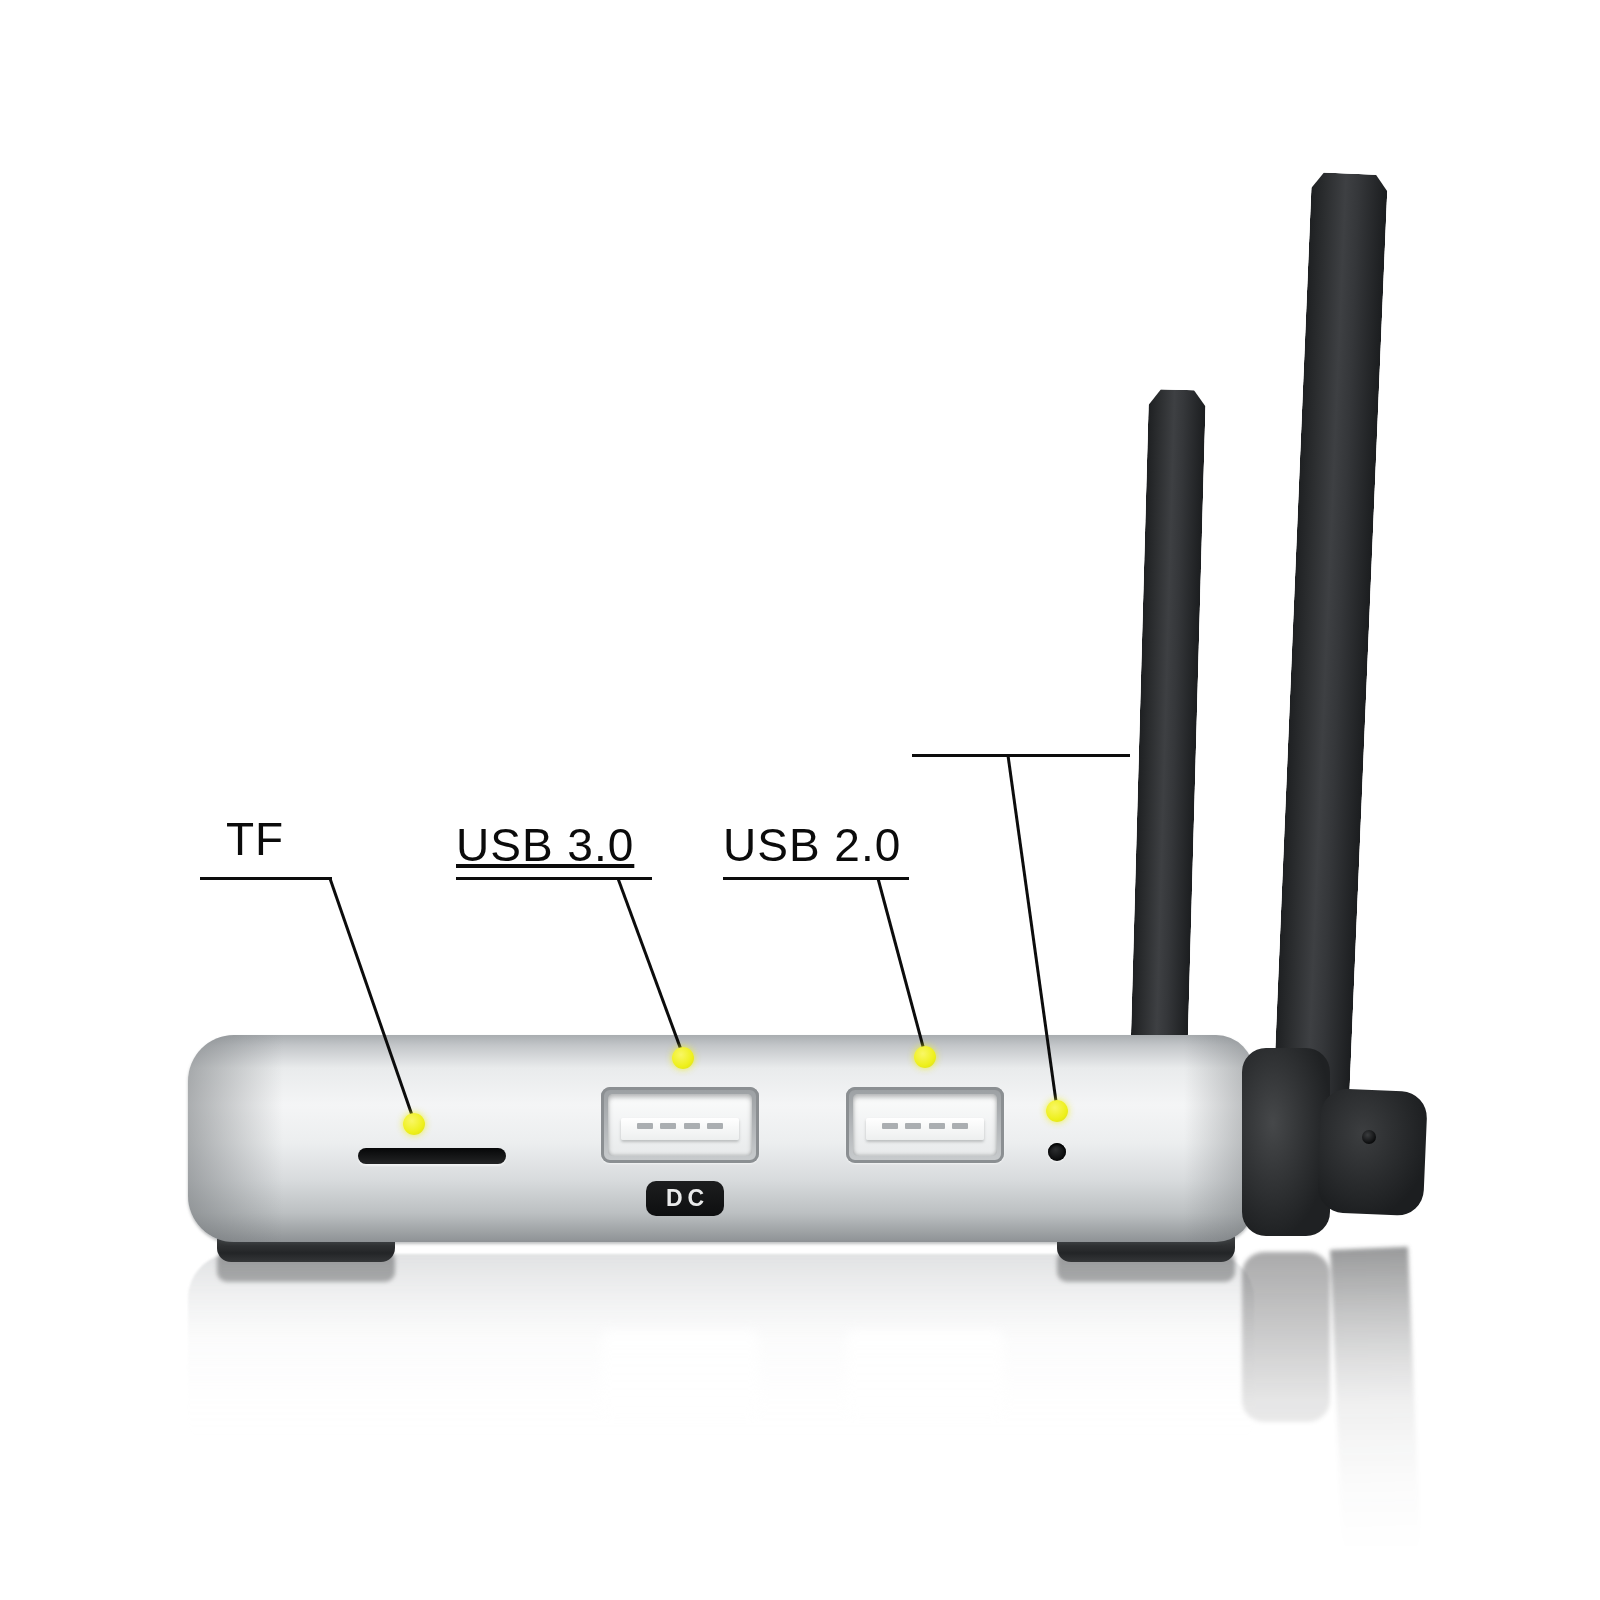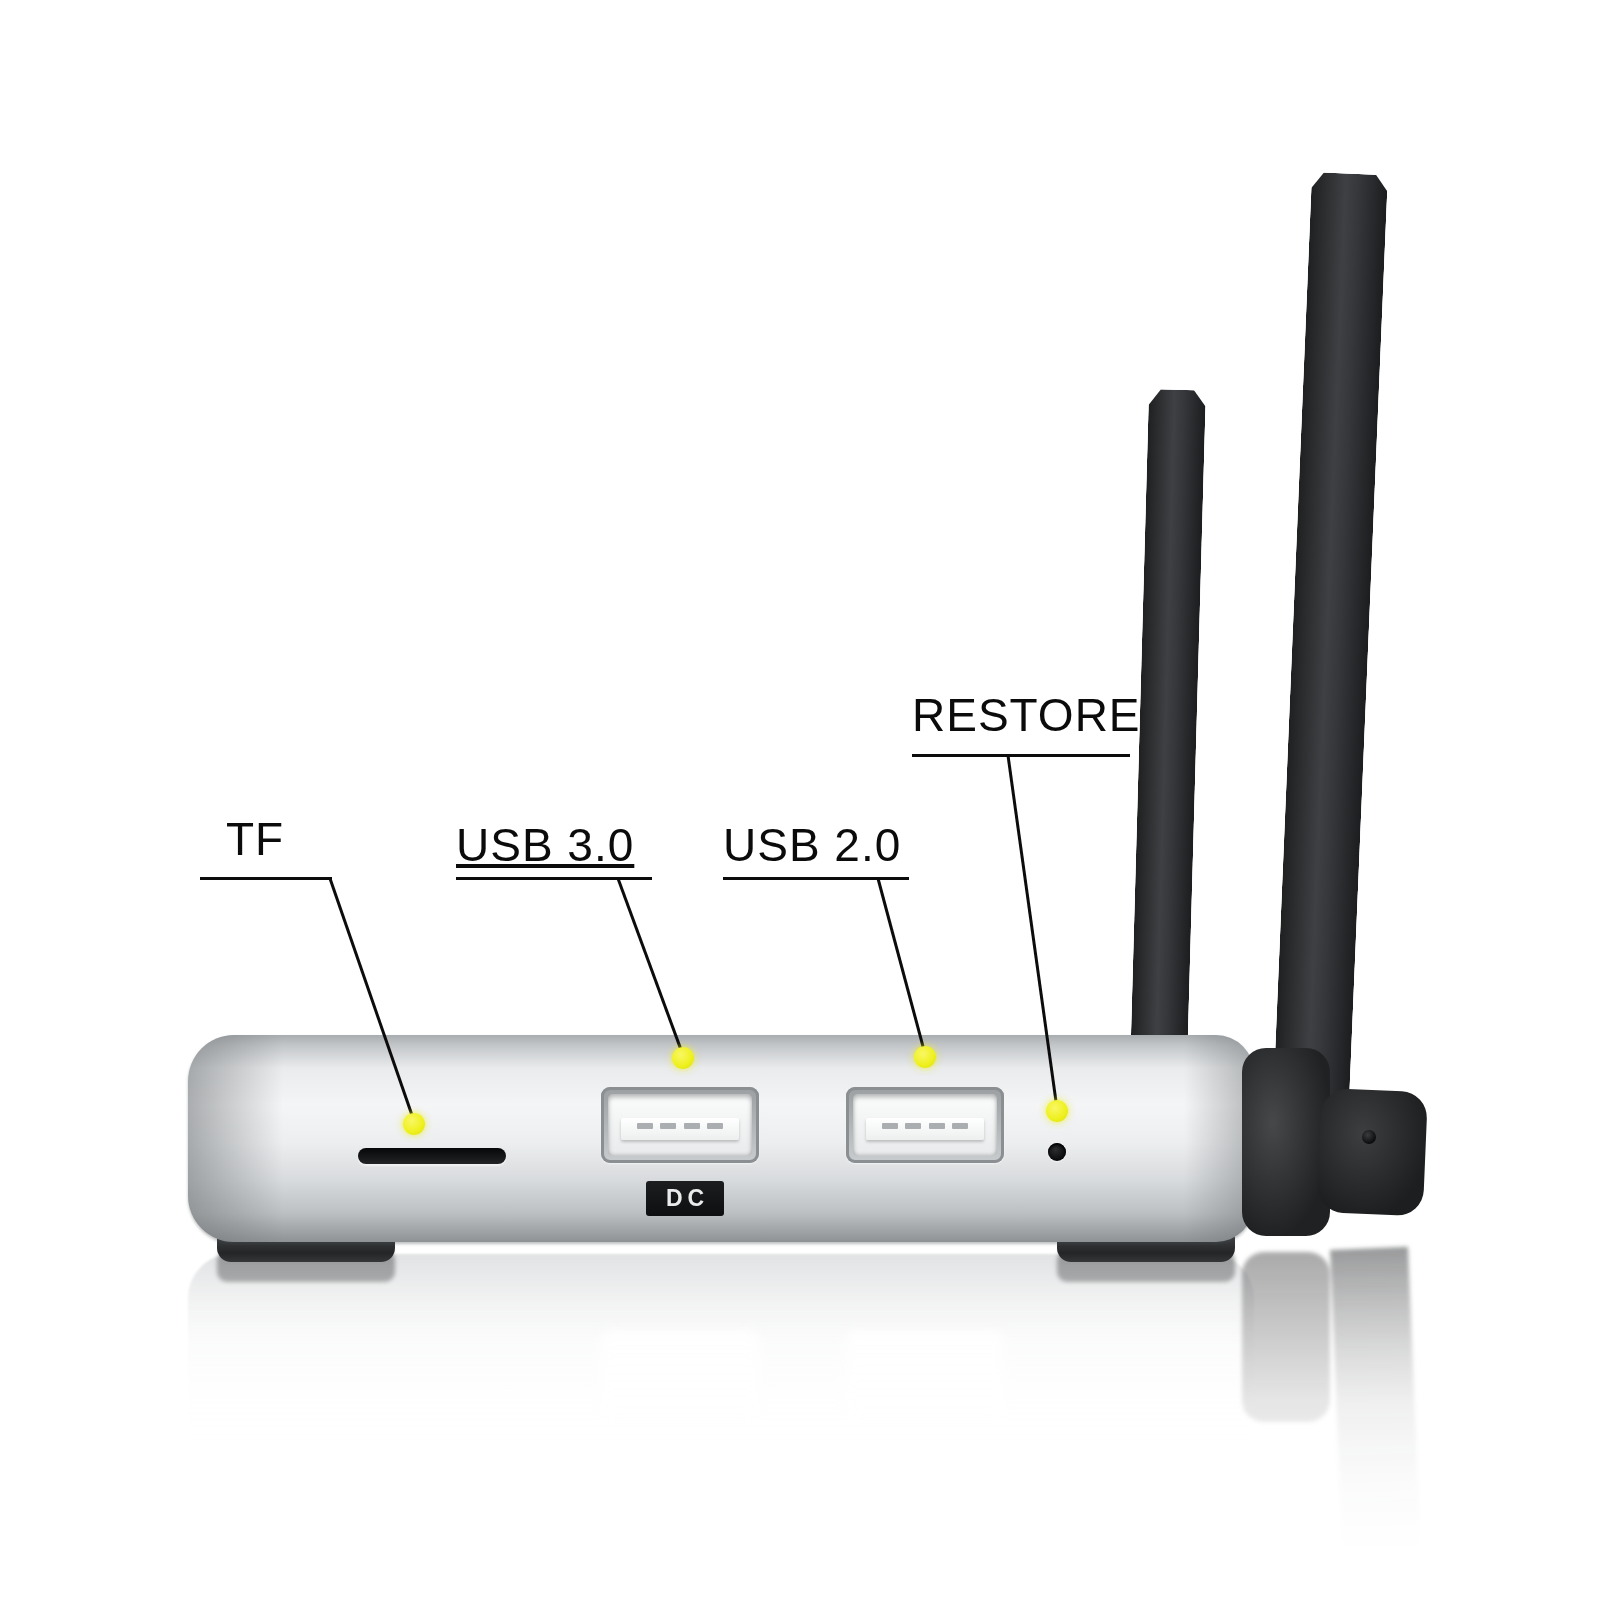--- a/index.html
+++ b/index.html
@@ -107,21 +107,21 @@
 
   #restore-hole {
     position: absolute; left: 860px; top: 108px; width: 18px; height: 18px;
     border-radius: 50%;
     background: radial-gradient(circle at 42% 35%, #2c2e30, #0a0b0c 70%);
     box-shadow: 0 1px 2px rgba(255,255,255,0.65), inset 0 2px 3px #000;
   }
   #dc-badge {
     position: absolute; left: 458px; top: 146px; width: 78px; height: 35px;
     background: linear-gradient(180deg, #1c1d1e, #0e0f10);
-    border-radius: 3px;
+    border-radius: 10px;
     color: #e9eaea;
     font-size: 23px; letter-spacing: 5px; text-indent: 5px;
     line-height: 35px; text-align: center; font-weight: bold;
   }
 
   
   .callout-label {
     position: absolute;
     color: #0b0b0b;
     font-size: 46px;
@@ -252,18 +252,17 @@
   <div class="callout-label" id="lbl-usb3">USB 3.0</div>
   <div class="callout-underline" id="ul-usb3"></div>
   <div class="callout-diag" id="dg-usb3"></div>
   <div class="marker-dot" id="dot-usb3"></div>
 
   <div class="callout-label" id="lbl-usb2">USB 2.0</div>
   <div class="callout-underline" id="ul-usb2"></div>
   <div class="callout-diag" id="dg-usb2"></div>
   <div class="marker-dot" id="dot-usb2"></div>
 
-  <div class="callout-label" id="lbl-restore">RESTORE</div>
   <div class="callout-underline" id="ul-restore"></div>
   <div class="callout-diag" id="dg-restore"></div>
   <div class="marker-dot" id="dot-restore"></div>
 
 </div>
 
 </body></html>

